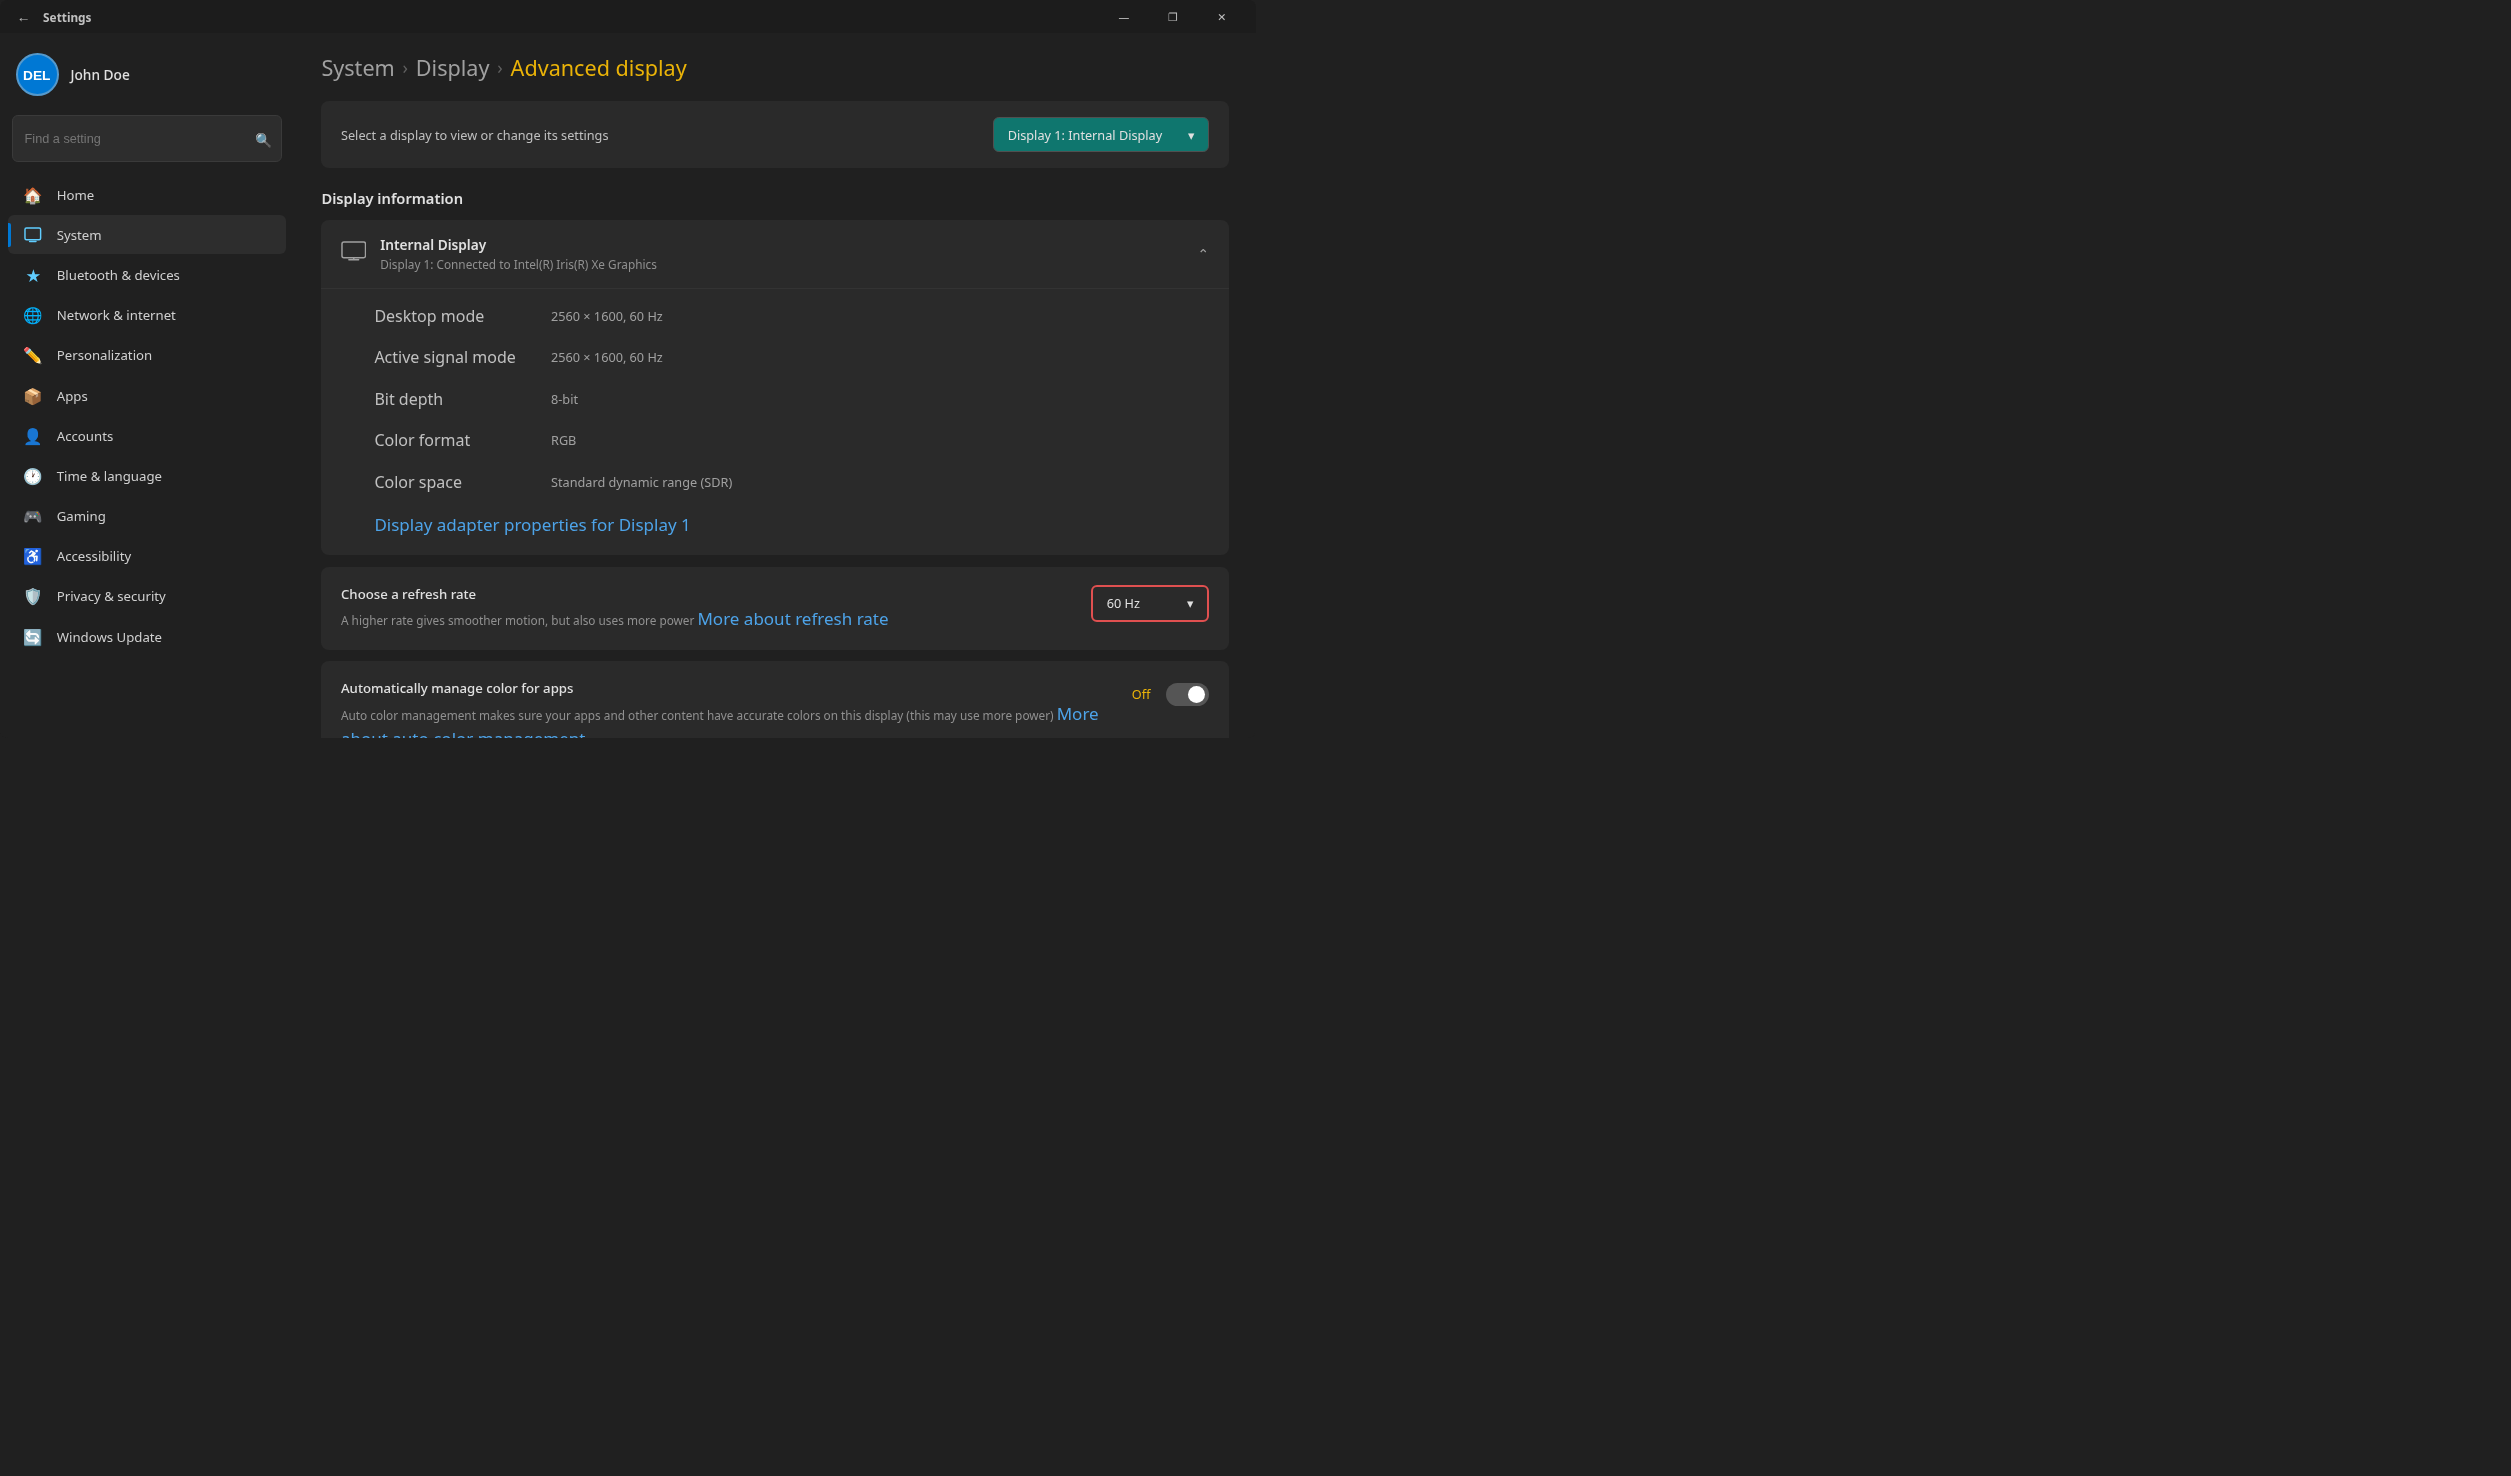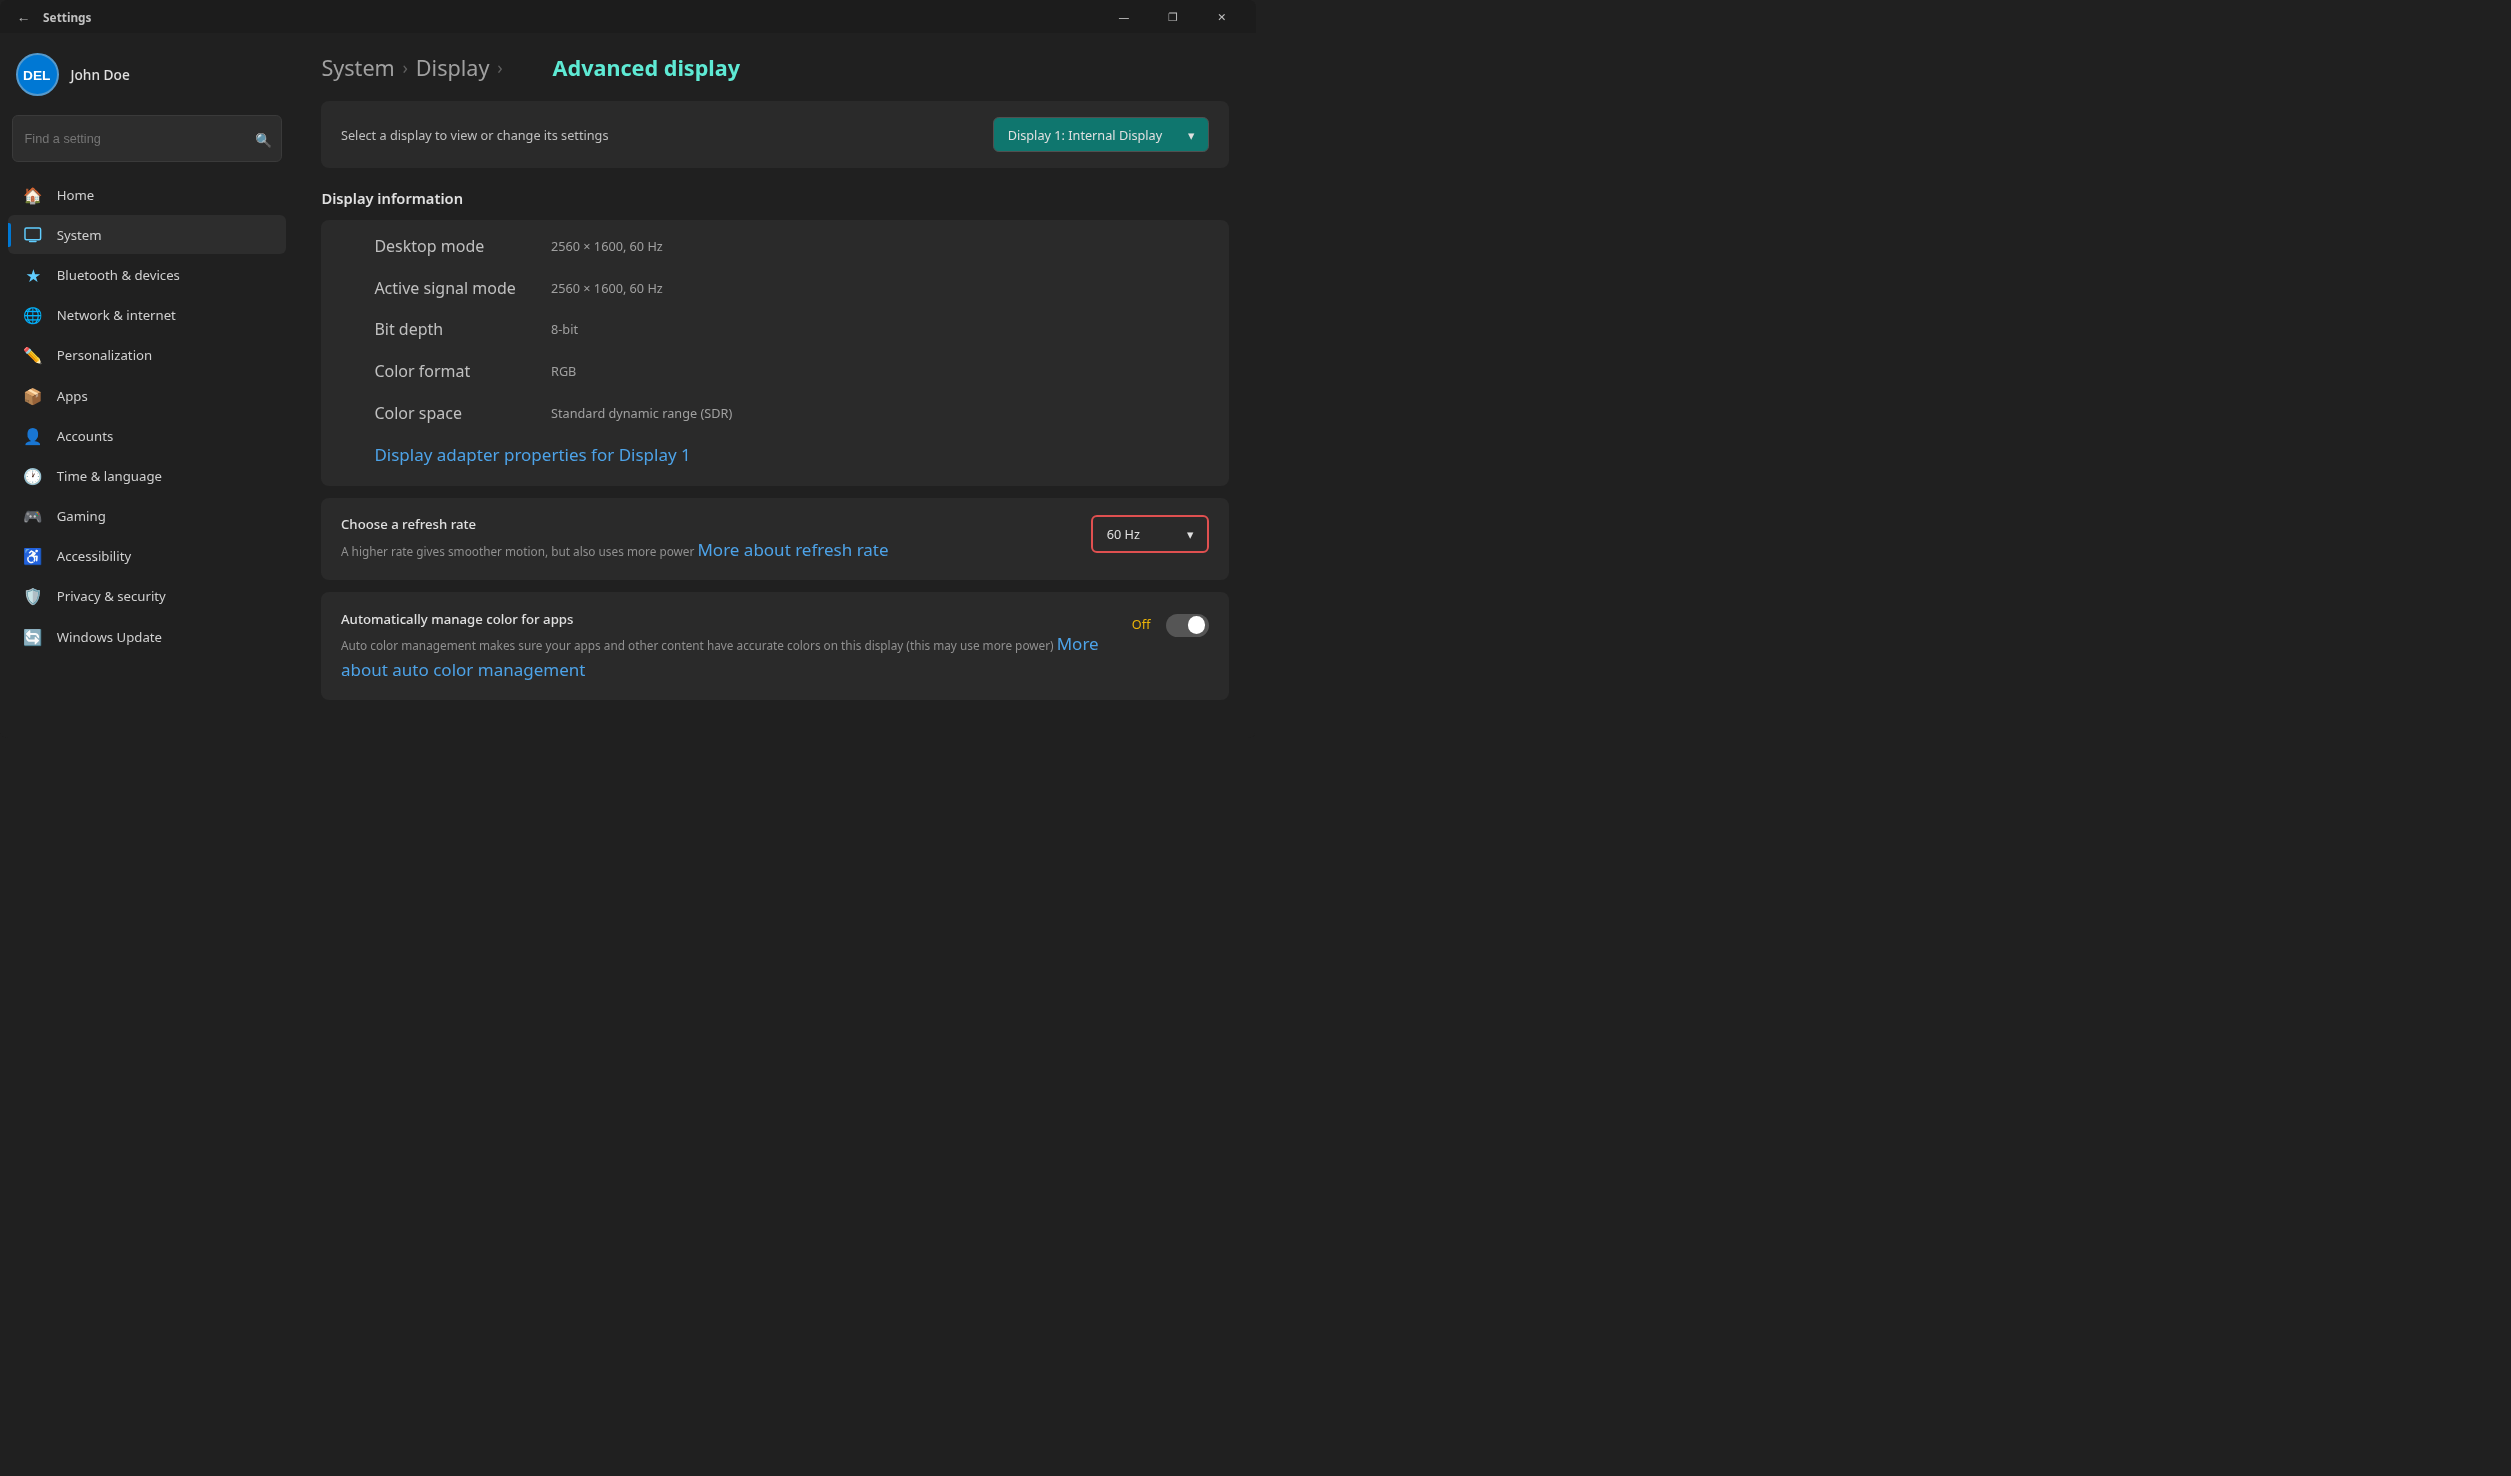--- a/index.html
+++ b/index.html
@@ -199,23 +199,22 @@
       font-size: 21.6px;
       color: #a0a0a0;
     }
 
     .breadcrumb-sep {
       color: #606060;
       font-size: 17.6px;
     }
 
     .breadcrumb-current {
-      color: #5eead4;
-      font-weight: 700;
-      margin-left: 42px;
+      color: #eab308;
+      font-weight: 400;
     }
 
     .display-selector-bar {
       background: #2a2a2a;
       border-radius: 7.8px;
       padding: 15.7px 19.6px;
       display: flex;
       align-items: center;
       justify-content: space-between;
       margin-bottom: 19.6px;
@@ -506,20 +505,36 @@
         <div class="display-dropdown">
           <span>Display 1: Internal Display</span>
           <span>▾</span>
         </div>
       </div>
 
       <div class="section-title">Display information</div>
 
       <div class="card">
 
+        <div class="display-header">
+          <div class="display-header-left">
+            <span class="display-monitor-icon">
+              <svg width="25.5" height="21.6" viewBox="0 0 26 22" fill="none">
+                <rect x="1" y="1" width="24" height="16" rx="2" stroke="#a0a0a0" stroke-width="1.5" fill="none"></rect>
+                <line x1="8" y1="19" x2="18" y2="19" stroke="#a0a0a0" stroke-width="1.5" stroke-linecap="round"></line>
+                <line x1="13" y1="17" x2="13" y2="19" stroke="#a0a0a0" stroke-width="1.5"></line>
+              </svg>
+            </span>
+            <div>
+              <div class="display-name">Internal Display</div>
+              <div class="display-subtitle">Display 1: Connected to Intel(R) Iris(R) Xe Graphics</div>
+            </div>
+          </div>
+          <span class="chevron-up">⌃</span>
+        </div>
 
         <div class="info-grid">
           <div class="info-row">
             <span class="info-label">Desktop mode</span>
             <span class="info-value">2560 × 1600, 60 Hz</span>
           </div>
           <div class="info-row">
             <span class="info-label">Active signal mode</span>
             <span class="info-value">2560 × 1600, 60 Hz</span>
           </div>

